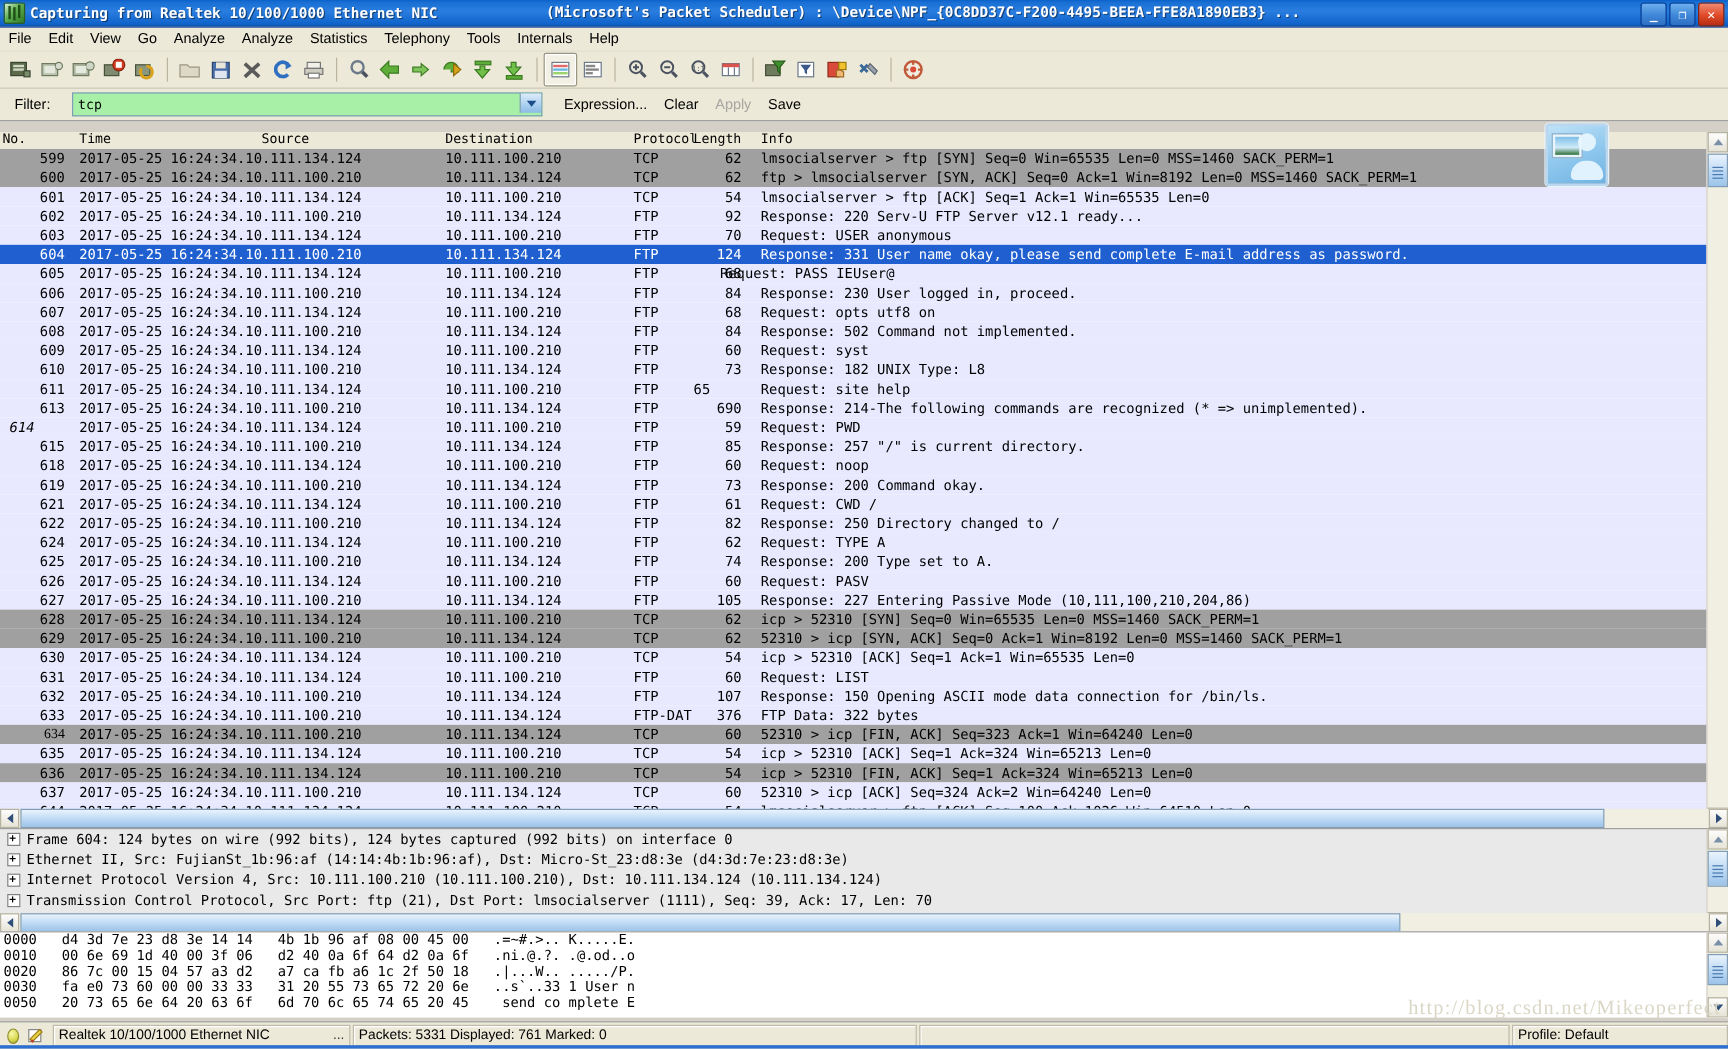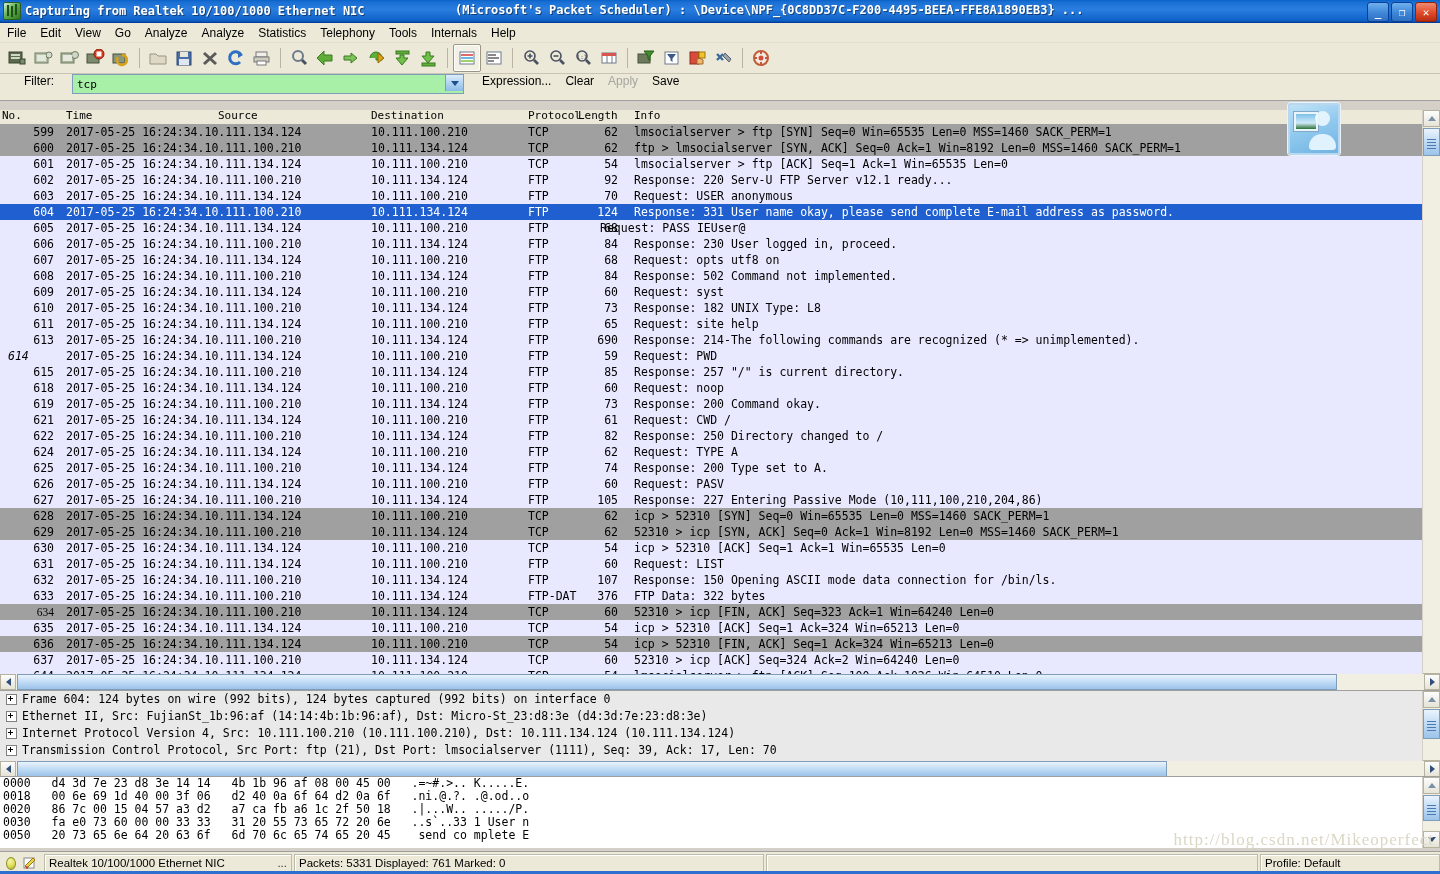--- a/index.html
+++ b/index.html
@@ -41,39 +41,39 @@
   .tb-btn{
     width:20px;height:18px;border:1px solid #0b3f92;border-radius:3px;
     background:linear-gradient(180deg,#6fb0ee 0%,#3e87d8 55%,#2f6fc2 100%);
     color:#fff;font-size:11px;font-weight:bold;
     display:flex;align-items:center;justify-content:center;line-height:1;
   }
   .tb-btn.close{background:linear-gradient(180deg,#f08a72 0%,#e04a28 55%,#b72d12 100%);border-color:#8f2208;}
 
   
   .menubar{
-    height:19px;background:#ece9d8;display:flex;align-items:center;
+    height:19px;background:#ece9d8;display:flex;
     font-family:"Liberation Sans",sans-serif;font-size:12px;color:#000;
     border-bottom:1px solid #e3e0d2;
   }
   .menu-item{padding:2px 7px 2px 7px;white-space:nowrap;cursor:default;}
 
   
   .toolbar{
     height:30px;background:#ece9d8;display:flex;align-items:center;padding-left:4px;
     border-bottom:1px solid #c8c4b4;
   }
   .tbtn{width:26px;height:26px;display:flex;align-items:center;justify-content:center;position:relative;}
   .tbtn.framed{border:1px solid #9a9682;background:#f3f1e6;border-radius:2px;box-shadow:inset 0 0 0 1px #fff;}
   .tsep{width:1px;height:20px;background:#b9b49f;margin:0 5px;}
   .tbtn svg{display:block;}
 
   
   .filterbar{
-    height:26px;background:#ece9d8;display:flex;padding-left:24px;
+    height:26px;background:#ece9d8;display:flex;align-items:center;padding-left:12px;
     border-bottom:1px solid #9f9f9f;
   }
   .filter-label{font-family:"Liberation Sans",sans-serif;font-size:12px;color:#000;width:48px;}
   .filter-input-wrap{
     position:relative;width:390px;height:18px;border:1px solid #7f9db9;background:#a8f0a8;
     display:flex;align-items:center;
   }
   .filter-input{
     border:0;outline:0;background:transparent;width:368px;height:16px;
     font-family:"DejaVu Sans Mono","Liberation Mono",monospace;font-size:11px;color:#000;
@@ -562,21 +562,21 @@
           <span class="c-src" style="left:371px;">10.111.134.124</span>
           <span class="c-proto" style="left:528px;">FTP</span>
           <span class="c-len" style="left:578px;width:40px;text-align:right;">73</span>
           <span class="c-info" style="left:634px;">Response: 182 UNIX Type: L8</span>
         </div>
         <div class="prow ftp">
           <span class="c-no" style="left:8px;width:46px;text-align:right;">611</span>
           <span class="c-time" style="left:66px;">2017-05-25 16:24:34.10.111.134.124</span>
           <span class="c-src" style="left:371px;">10.111.100.210</span>
           <span class="c-proto" style="left:528px;">FTP</span>
-          <span class="c-len" style="left:578px;width:40px;text-align:right;">65</span>
+          <span class="c-len" style="left:578px;width:40px;text-align:left;">65</span>
           <span class="c-info" style="left:634px;">Request: site help</span>
         </div>
         <div class="prow ftp">
           <span class="c-no" style="left:8px;width:46px;text-align:right;">613</span>
           <span class="c-time" style="left:66px;">2017-05-25 16:24:34.10.111.100.210</span>
           <span class="c-src" style="left:371px;">10.111.134.124</span>
           <span class="c-proto" style="left:528px;">FTP</span>
           <span class="c-len" style="left:578px;width:40px;text-align:right;">690</span>
           <span class="c-info" style="left:634px;">Response: 214-The following commands are recognized (* =&gt; unimplemented).</span>
         </div>
@@ -827,21 +827,21 @@
       <div class="hs-thumb" style="left:17px;width:1150px;"></div>
       <div class="hs-arrow right">
           <i></i>
         </div>
     </div>
   </div>
 
   <div class="pane-hex" style="top:776px;height:71px;">
     <div class="hexlines" id="hexlines">
         <div class="hrow"><span>0000</span><span>   d4 3d 7e 23 d8 3e 14 14   4b 1b 96 af 08 00 45 00   </span><span>.=~#.&gt;.. K.....E.</span></div>
-        <div class="hrow"><span>0018</span><span>   00 6e 69 1d 40 00 3f 06   d2 40 0a 6f 64 d2 0a 6f   </span><span>.ni.@.?. .@.od..o</span></div>
+        <div class="hrow"><span>0010</span><span>   00 6e 69 1d 40 00 3f 06   d2 40 0a 6f 64 d2 0a 6f   </span><span>.ni.@.?. .@.od..o</span></div>
         <div class="hrow"><span>0020</span><span>   86 7c 00 15 04 57 a3 d2   a7 ca fb a6 1c 2f 50 18   </span><span>.|...W.. ...../P.</span></div>
         <div class="hrow"><span>0030</span><span>   fa e0 73 60 00 00 33 33   31 20 55 73 65 72 20 6e   </span><span>..s`..33 1 User n</span></div>
         <div class="hrow"><span>0050</span><span>   20 73 65 6e 64 20 63 6f   6d 70 6c 65 74 65 20 45   </span><span> send co mplete E</span></div>
       </div>
     <div class="vscroll">
       <div class="sb-arrow up">
           <i></i>
         </div>
       <div class="sb-thumb" style="top:18px;height:26px;">
           <b></b>

